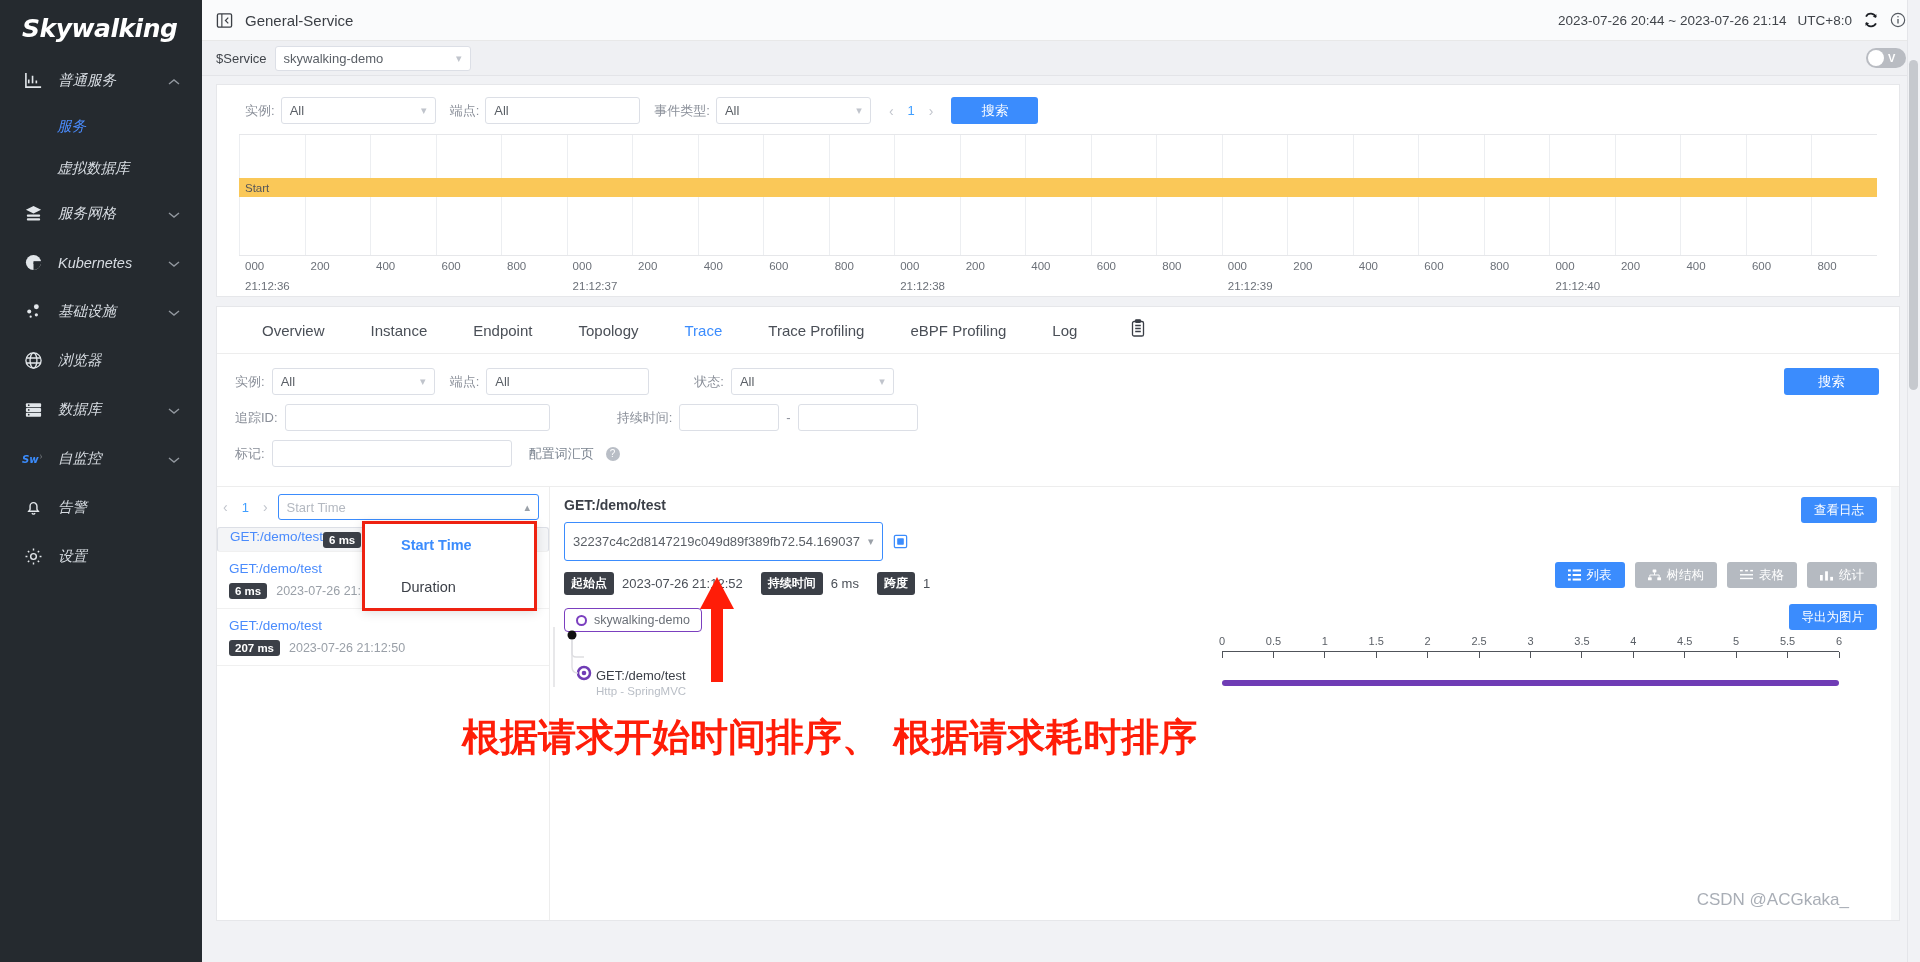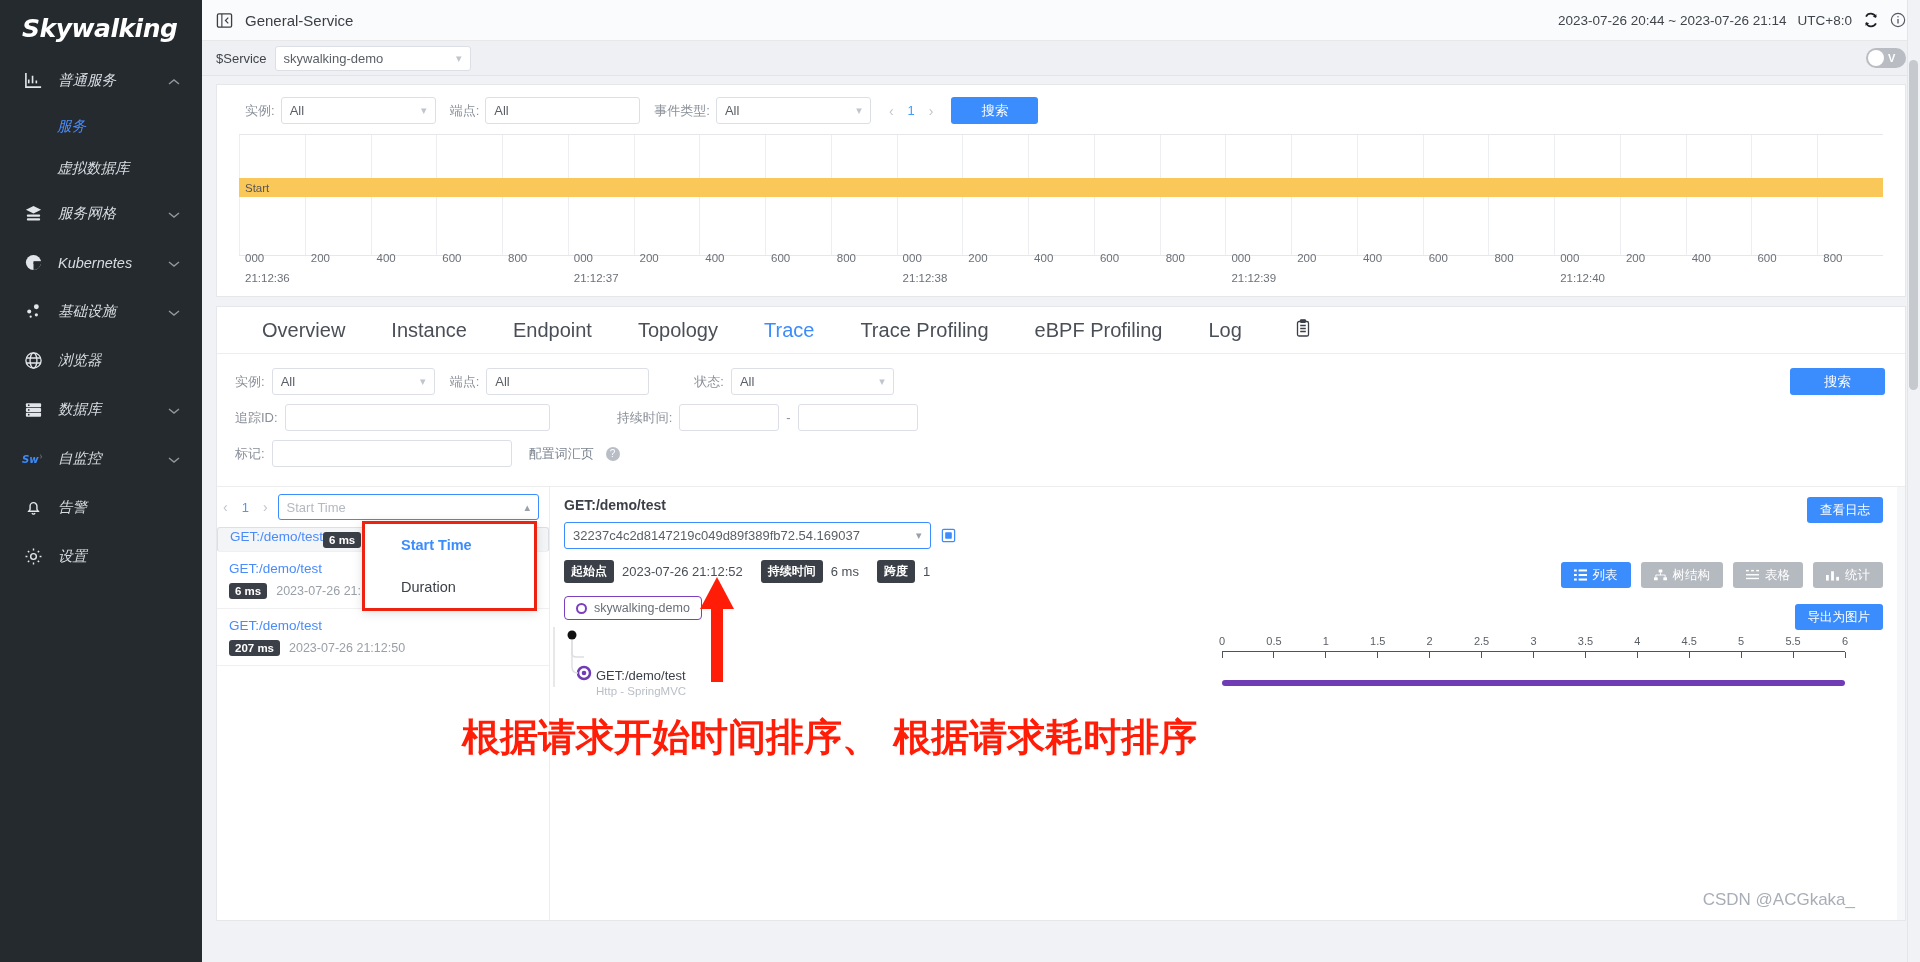--- a/index.html
+++ b/index.html
@@ -63,21 +63,21 @@
   .toggle {
     margin-left: auto; width: 40px; height: 20px; border-radius: 10px;
     background: #b9bcc2; position: relative; cursor: pointer;
     display: flex; align-items: center;
   }
   .toggle .knob {
     width: 16px; height: 16px; border-radius: 50%; background: #fff; margin-left: 2px;
   }
   .toggle .vv { color: #fff; font-size: 11px; margin-left: 4px; font-weight: 600; }
 
-  .content { flex: 1; overflow: hidden; position: relative; padding: 8px 14px 0 14px; }
+  .content { flex: 1; overflow: hidden; position: relative; padding: 8px 20px 0 14px; }
 
   
   .panel { background: #fff; border: 1px solid #e6e7ea; }
   .events-panel { height: 213px; display: flex; flex-direction: column; }
   .ev-filters {
     display: flex; align-items: center; gap: 6px; padding: 12px 14px 10px 28px;
   }
   .fl { font-size: 13px; color: #8a8f99; white-space: nowrap; }
   .inp {
     background: #fff; border: 1px solid #dcdfe6; border-radius: 3px; height: 27px;
@@ -93,33 +93,33 @@
   }
   .timeline { flex: 1; position: relative; margin: 0 22px 0 22px; }
   .tl-grid { position: absolute; inset: 0; }
   .tl-vline { position: absolute; top: 0; bottom: 40px; width: 1px; background: #eceef1; }
   .tl-hline { position: absolute; left: 0; right: 0; height: 1px; background: #e6e7ea; }
   .tl-bar {
     position: absolute; height: 19px; background: #fac858; left: 0; right: 0;
     display: flex; align-items: center; padding-left: 6px;
     font-size: 11.5px; color: #55565a;
   }
-  .tl-ticks { position: absolute; left: 0; right: 0; bottom: 8px; height: 40px; }
+  .tl-ticks { position: absolute; left: 0; right: 0; bottom: 0; height: 40px; }
   .tl-tick { position: absolute; font-size: 11.5px; color: #6b7078; top: 4px; }
   .tl-sec { position: absolute; font-size: 11.5px; color: #6b7078; top: 24px; }
 
   
   .tabs-panel { margin-top: 9px; background: #fff; border: 1px solid #e6e7ea;
                 height: 615px; display: flex; flex-direction: column; }
   .tabs {
     height: 47px; display: flex; align-items: center; padding-left: 22px;
     border-bottom: 1px solid #ededed; gap: 0;
   }
   .tab {
-    font-size: 20px; color: #4a4f57; cursor: pointer; padding: 0 23px;
+    font-size: 15px; color: #4a4f57; cursor: pointer; padding: 0 23px;
     height: 47px; display: flex; align-items: center; white-space: nowrap;
   }
   .tab.active { color: #3b8cfd; }
   .tab-icon { padding: 0 14px 0 30px; cursor: pointer; }
 
   
   .tsearch { padding: 14px 0 10px 18px; position: relative; }
   .trow { display: flex; align-items: center; gap: 7px; margin-bottom: 9px; }
   .btn-search-right {
     position: absolute; right: 20px; top: 14px; background: #3b8cfd; color: #fff;
@@ -151,22 +151,22 @@
   .dur-badge {
     background: #3b3f47; color: #fff; font-size: 11.5px; font-weight: 700;
     border-radius: 3px; padding: 2px 6px;
   }
   .trace-time { font-size: 12.5px; color: #9aa0a8; }
 
   .tdetail { flex: 1; min-width: 0; position: relative; padding: 10px 22px 0 14px; }
   .td-title { font-size: 14px; font-weight: 700; color: #3b3f47; }
   .td-row2 { display: flex; align-items: center; gap: 9px; margin-top: 9px; }
   .traceid-sel {
-    border: 1px solid #3b8cfd; border-radius: 3px; height: 27px; display: flex;
-    align-items: center; padding: 0 8px; font-size: 13px; color: #5a5f66; min-width: 300px; gap: 48px;
+    border: 1px solid #3b8cfd; border-radius: 3px; height: 39px; display: flex;
+    align-items: center; padding: 0 8px; font-size: 13px; color: #5a5f66; min-width: 300px;
   }
   .traceid-sel .caret { margin-left: auto; padding-left: 8px; color: #9aa0a8; font-size: 11px; }
   .copy-ico { color: #3b8cfd; cursor: pointer; display: flex; }
   .td-row3 { display: flex; align-items: center; gap: 8px; margin-top: 11px; font-size: 13px; color: #4a4f57; }
   .kbadge {
     background: #3b3f47; color: #fff; font-size: 12px; font-weight: 700;
     border-radius: 3px; padding: 3px 7px;
   }
   .svc-chip {
     margin-top: 13px; border: 1px solid #7b3fbf; border-radius: 4px; display: inline-flex;

